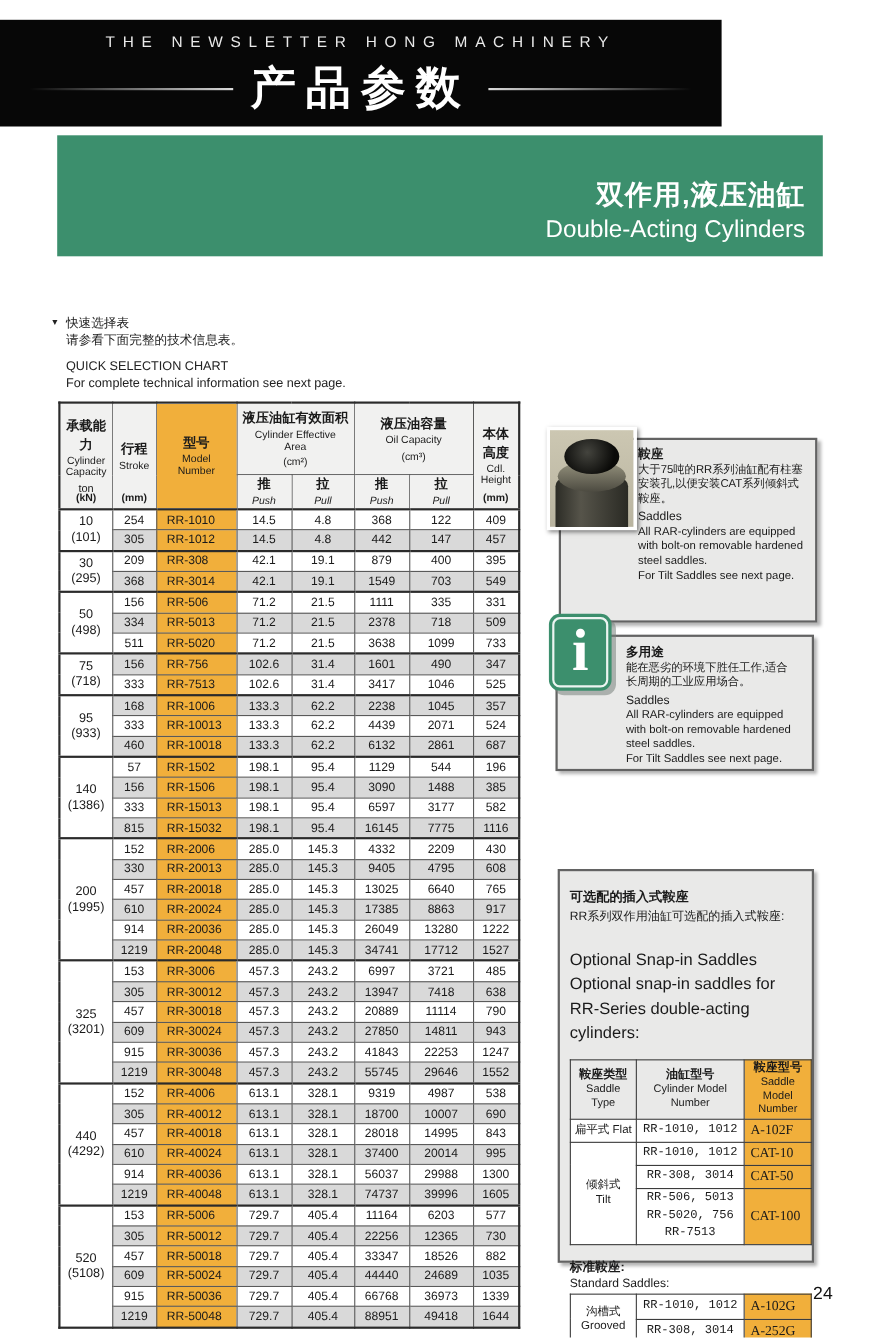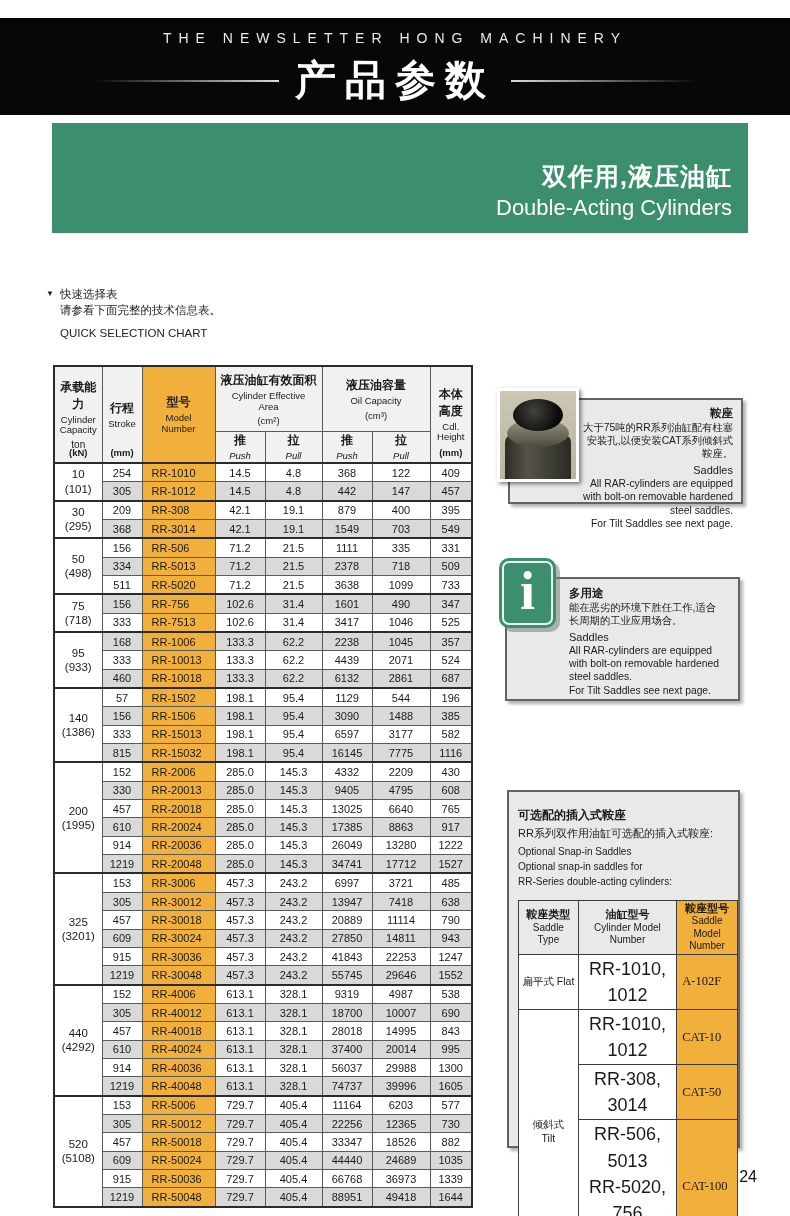--- a/index.html
+++ b/index.html
@@ -4,21 +4,21 @@
 <style>
   html,body{margin:0;padding:0;}
   body{
     width:790px;height:1216px;position:relative;background:#ffffff;
     font-family:"Liberation Sans","DejaVu Sans",sans-serif;color:#1a1a1a;
     overflow:hidden;
   }
   .pre{white-space:pre-line;}
 
   
-  .masthead{position:absolute;left:0;top:18px;width:790px;height:97px;background:#070707;color:#fff;}
+  .masthead{position:absolute;left:0;top:18px;width:656px;height:97px;background:#070707;color:#fff;}
   .kicker{padding-top:12px;text-align:center;font-size:14px;letter-spacing:7px;color:#e9e9e9;}
   .mast-title-row{display:flex;align-items:center;justify-content:center;gap:16px;margin-top:7px;}
   .mast-line{height:2px;width:185px;}
   .mast-line.left{background:linear-gradient(to right,rgba(255,255,255,0),rgba(255,255,255,.85));}
   .mast-line.right{background:linear-gradient(to left,rgba(255,255,255,0),rgba(255,255,255,.85));}
   .mast-title{font-size:41px;font-weight:bold;letter-spacing:9px;}
 
   
   .banner{position:absolute;left:52px;top:123px;width:696px;height:110px;background:#3c8f6d;}
   .banner-inner{position:absolute;right:16px;bottom:12px;text-align:right;color:#fff;}
@@ -47,21 +47,21 @@
   tr.subhead .en{font-size:9px;margin-top:0;font-style:italic;}
   tr.tophead th{height:64px;}
   table.spec td{height:17.35px;font-size:11px;background:#fff;}
   table.spec tr.alt td{background:#d9d9d9;}
   table.spec td.model{background:#f1af3b !important;text-align:left;padding-left:9px;}
   table.spec td.cap{background:#ffffff !important;font-size:11.5px;line-height:1.25;}
   table.spec tr.group-start td{border-top:2px solid #2b2b2b;}
 
   
   .panel{position:absolute;background:#e9e9e8;border:2px solid #636363;box-shadow:3px 3px 3px rgba(0,0,0,.3);box-sizing:border-box;}
-  .panel-saddles{left:508px;top:398px;width:235px;height:106px;text-align:right;}
+  .panel-saddles{left:508px;top:398px;width:235px;height:168px;}
   .panel-saddles .content{margin-left:66px;padding:6px 8px 0 4px;font-size:10.3px;line-height:1.28;}
   .panel-info{left:505px;top:577px;width:235px;height:124px;}
   .panel-info .content{margin-left:58px;padding:7px 8px 0 4px;font-size:10.3px;line-height:1.28;}
   .p-title{font-size:11.5px;font-weight:bold;}
   .p-entitle{margin-top:3px;font-size:11px;}
 
   
   .photo{position:absolute;left:497px;top:388px;width:76px;height:88px;background:linear-gradient(#ccc7b2,#b9b4a0);border:3px solid #fff;box-shadow:2px 2px 4px rgba(0,0,0,.5);}
   .photo .pbody{position:absolute;bottom:0;left:5px;right:5px;height:44px;background:linear-gradient(to right,#2c2c26,#56544a 35%,#2a2a24);border-radius:7px 7px 0 0;}
   .photo .pring{position:absolute;top:28px;left:7px;width:62px;height:28px;border-radius:50%;background:linear-gradient(#97947f,#4d4b41);}
@@ -70,28 +70,28 @@
   
   .i-icon{position:absolute;left:499px;top:558px;width:57px;height:70px;background:#3c8f6d;border-radius:10px;
           box-shadow:4px 4px 0 rgba(120,130,124,.55);display:flex;align-items:center;justify-content:center;}
   .i-icon::before{content:"";position:absolute;inset:3px;border:2px solid rgba(255,255,255,.9);border-radius:7px;}
   .i-glyph{font-family:"Liberation Serif","DejaVu Serif",serif;font-weight:bold;font-size:54px;color:#fff;line-height:1;margin-top:-4px;}
 
   
   .panel-options{left:507px;top:790px;width:233px;height:358px;padding:14px 6px 0 9px;}
   .panel-options .head-zh{font-size:12px;font-weight:bold;line-height:1.55;}
   .panel-options .head-sub{font-size:11px;line-height:1.55;}
-  .panel-options .head-en{font-size:10px;line-height:1.5;margin-top:2px;}
+  .panel-options .head-en{font-size:15px;line-height:1.5;margin-top:20px;}
   table.mini{border-collapse:collapse;width:220px;margin-top:11px;}
   table.mini th,table.mini td{border:1.5px solid #3c3c3c;padding:1px 3px;background:#fff;}
   table.mini th{background:#e9e9e8;font-weight:normal;font-size:10px;line-height:1.25;text-align:center;height:46px;}
   table.mini th .zh{font-weight:bold;font-size:11px;}
   table.mini .orange{background:#f1af3b !important;}
   table.mini td.type{font-size:10.5px;text-align:center;line-height:1.3;}
-  table.mini td.mdl{font-size:18px;text-align:center;height:18px;line-height:1.45;}
+  table.mini td.mdl{font-size:11px;text-align:center;height:18px;line-height:1.45;font-family:Liberation Mono, monospace;}
   table.mini td.sdl{font-size:12.5px;text-align:left;padding-left:5px;font-family:Liberation Serif, serif;}
   .std-head{margin-top:13px;font-size:11.5px;font-weight:bold;line-height:1.3;}
   .std-head .en{font-weight:normal;font-size:11px;}
   table.mini.std{margin-top:2px;}
   table.mini.std td{height:20px;}
 
   .page-num{position:absolute;right:33px;top:1168px;font-size:16px;color:#111;}
 </style>
 </head>
 <body>
@@ -109,20 +109,21 @@
   <div class="banner-inner">
     <div class="banner-zh">双作用,液压油缸</div>
     <div class="banner-en">Double-Acting Cylinders</div>
   </div>
 </div>
 
 <div class="intro">
   <div><span class="marker">▼</span><span>快速选择表</span></div>
   <div class="indent">请参看下面完整的技术信息表。</div>
   <div class="indent en">QUICK SELECTION CHART</div>
+  <div class="indent">For complete technical information see next page.</div>
 </div>
 
 <div class="spec-wrap">
   <table class="spec">
     <colgroup>
       <col style="width:48px">
         <col style="width:40px">
         <col style="width:73px">
         <col style="width:50px">
       <col style="width:57px">

